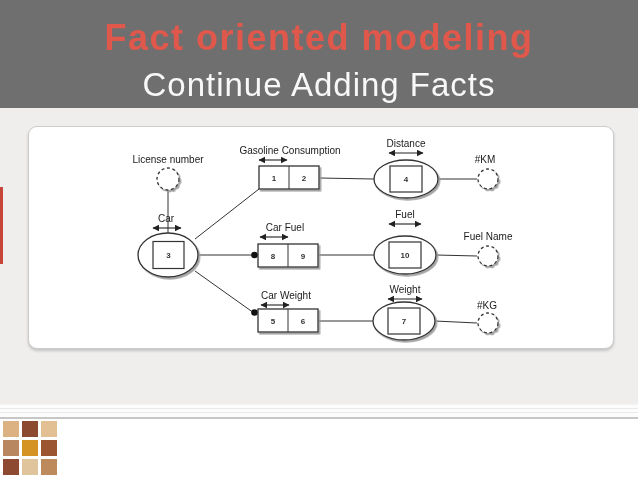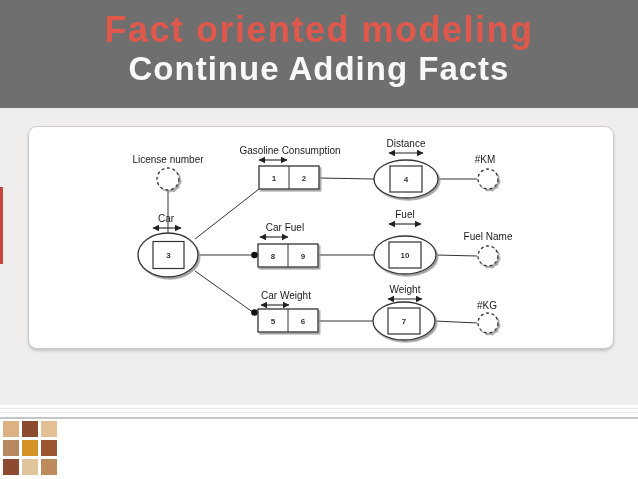--- a/index.html
+++ b/index.html
@@ -1,21 +1,21 @@
 <!DOCTYPE html>
 <html><head>
 <meta charset="utf-8">
 <style>
   html,body{margin:0;padding:0;}
   .page{position:relative;width:638px;height:479px;overflow:hidden;
         background:#efeeec;font-family:"Liberation Sans",sans-serif;}
 
   
   .hdr{position:absolute;left:0;top:0;width:638px;height:108px;text-align:center;}
-  .hdr h1{margin:0;padding-top:9px;font-size:36px;font-weight:bold;letter-spacing:1.5px;line-height:1.15;}
+  .hdr h1{margin:8px;padding-top:9px;font-size:36px;font-weight:bold;letter-spacing:1.5px;line-height:1.15;}
   .hdr h2{margin:0;padding-top:1px;font-size:33px;font-weight:normal;letter-spacing:1px;line-height:1.12;}
 
   
   .accent{position:absolute;left:0;top:187px;width:3px;height:77px;}
 
   
   .panel{position:absolute;left:28px;top:126px;width:586px;height:223px;box-sizing:border-box;
          background:#fff;border:1px solid #ccc;border-radius:9px;
          box-shadow:0 2px 3px rgba(0,0,0,.18);}
   .panel svg{display:block;}
@@ -38,21 +38,21 @@
         grid-template-columns:repeat(3,16px);grid-auto-rows:16px;gap:3px;}
   .logo .sq{width:16px;height:16px;}
 </style>
 </head>
 <body>
 
 <div class="page" style="background: rgb(239, 238, 236);">
 
   <div class="hdr" style="background: rgb(111, 111, 111);">
     <h1 style="color: rgb(224, 88, 75);">Fact oriented modeling</h1>
-    <h2 style="color: rgb(248, 248, 248); font-weight: bold;">Continue Adding Facts</h2>
+    <h2 style="color: rgb(248, 248, 248);">Continue Adding Facts</h2>
   </div>
 
   <div class="accent" style="background: rgb(198, 71, 58);"></div>
 
   <div class="panel">
     <svg width="584" height="221" viewBox="0 0 584 221">
       <defs>
         <marker id="ah" markerWidth="7" markerHeight="7" refX="5.5" refY="3" orient="auto-start-reverse">
           <path d="M0,0 L6,3 L0,6 Z" fill="#222"></path>
         </marker>

